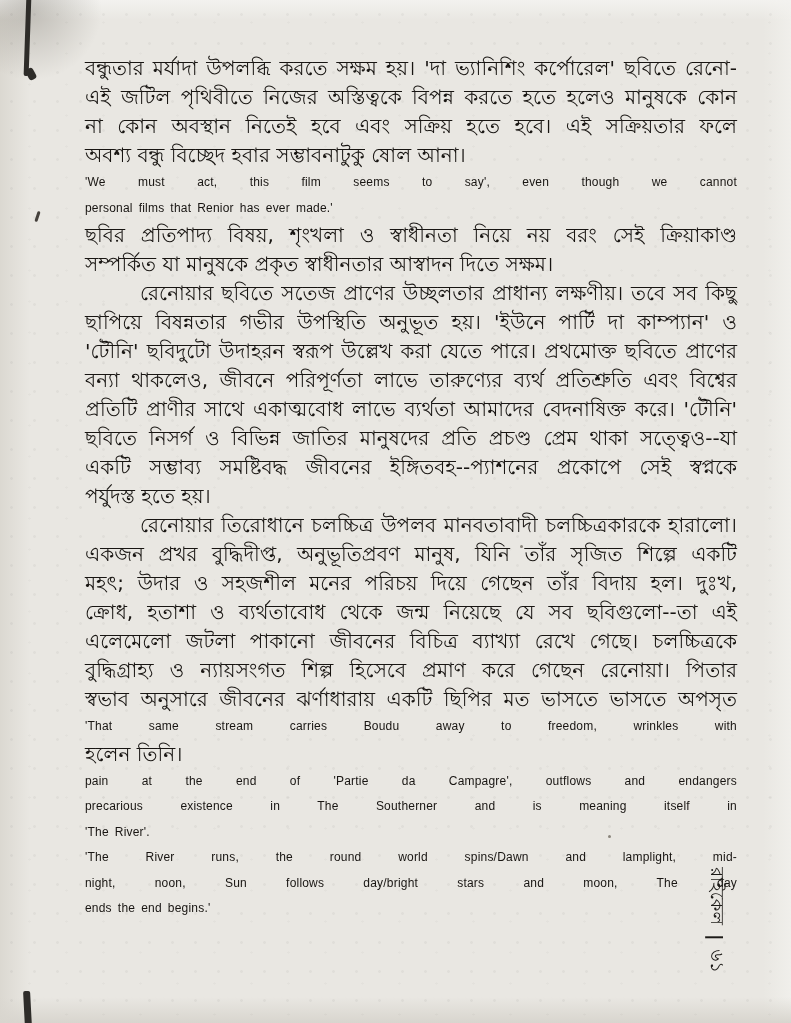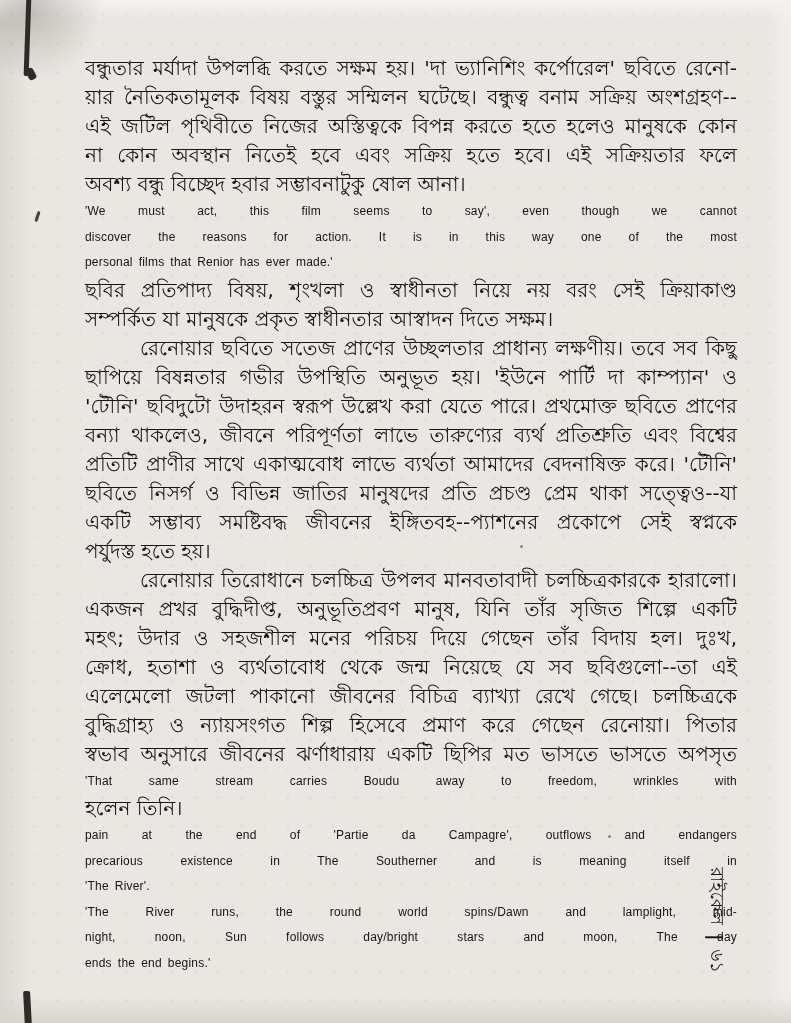--- a/index.html
+++ b/index.html
@@ -56,26 +56,24 @@
   #speck-2{left:520px;top:545px;width:3px;height:3px;border-radius:50%;background:#8a857c;}
   #speck-3{left:608px;top:835px;width:3px;height:3px;border-radius:50%;background:#8a857c;}
 </style>
 </head>
 <body>
 
 <div id="page">
 
   <div id="textblock">
     <div class="ln bn j">বন্ধুতার মর্যাদা উপলব্ধি করতে সক্ষম হয়। 'দা ভ্যানিশিং কর্পোরেল' ছবিতে রেনো-</div>
-    <div class="ln bn j">য়ার নৈতিকতামূলক বিষয় বস্তুর সম্মিলন ঘটেছে। বন্ধুত্ব বনাম সক্রিয় অংশগ্রহণ--</div>
     <div class="ln bn j">এই জটিল পৃথিবীতে নিজের অস্তিত্বকে বিপন্ন করতে হতে হলেও মানুষকে কোন</div>
     <div class="ln bn j">না কোন অবস্থান নিতেই হবে এবং সক্রিয় হতে হবে। এই সক্রিয়তার ফলে</div>
     <div class="ln bn end">অবশ্য বন্ধু বিচ্ছেদ হবার সম্ভাবনাটুকু ষোল আনা।</div>
     <div class="ln en j">'We must act, this film seems to say', even though we cannot</div>
-    <div class="ln en j">discover the reasons for action.  It is in this way one of the most</div>
     <div class="ln en end">personal films that Renior has ever made.'</div>
     <div class="ln bn j">ছবির প্রতিপাদ্য বিষয়, শৃংখলা ও স্বাধীনতা নিয়ে নয় বরং সেই ক্রিয়াকাণ্ড</div>
     <div class="ln bn end">সম্পর্কিত যা মানুষকে প্রকৃত স্বাধীনতার আস্বাদন দিতে সক্ষম।</div>
     <div class="ln bn j ind">রেনোয়ার ছবিতে সতেজ প্রাণের উচ্ছলতার প্রাধান্য লক্ষণীয়। তবে সব কিছু</div>
     <div class="ln bn j">ছাপিয়ে বিষন্নতার গভীর উপস্থিতি অনুভূত হয়। 'ইউনে পার্টি দা কাম্প্যান' ও</div>
     <div class="ln bn j">'টৌনি' ছবিদুটো উদাহরন স্বরূপ উল্লেখ করা যেতে পারে। প্রথমোক্ত ছবিতে প্রাণের</div>
     <div class="ln bn j">বন্যা থাকলেও, জীবনে পরিপূর্ণতা লাভে তারুণ্যের ব্যর্থ প্রতিশ্রুতি এবং বিশ্বের</div>
     <div class="ln bn j">প্রতিটি প্রাণীর সাথে একাত্মবোধ লাভে ব্যর্থতা আমাদের বেদনাষিক্ত করে। 'টৌনি'</div>
     <div class="ln bn j">ছবিতে নিসর্গ ও বিভিন্ন জাতির মানুষদের প্রতি প্রচণ্ড প্রেম থাকা সত্ত্বেও--যা</div>
     <div class="ln bn j">একটি সম্ভাব্য সমষ্টিবদ্ধ জীবনের ইঙ্গিতবহ--প্যাশনের প্রকোপে সেই স্বপ্নকে</div>

